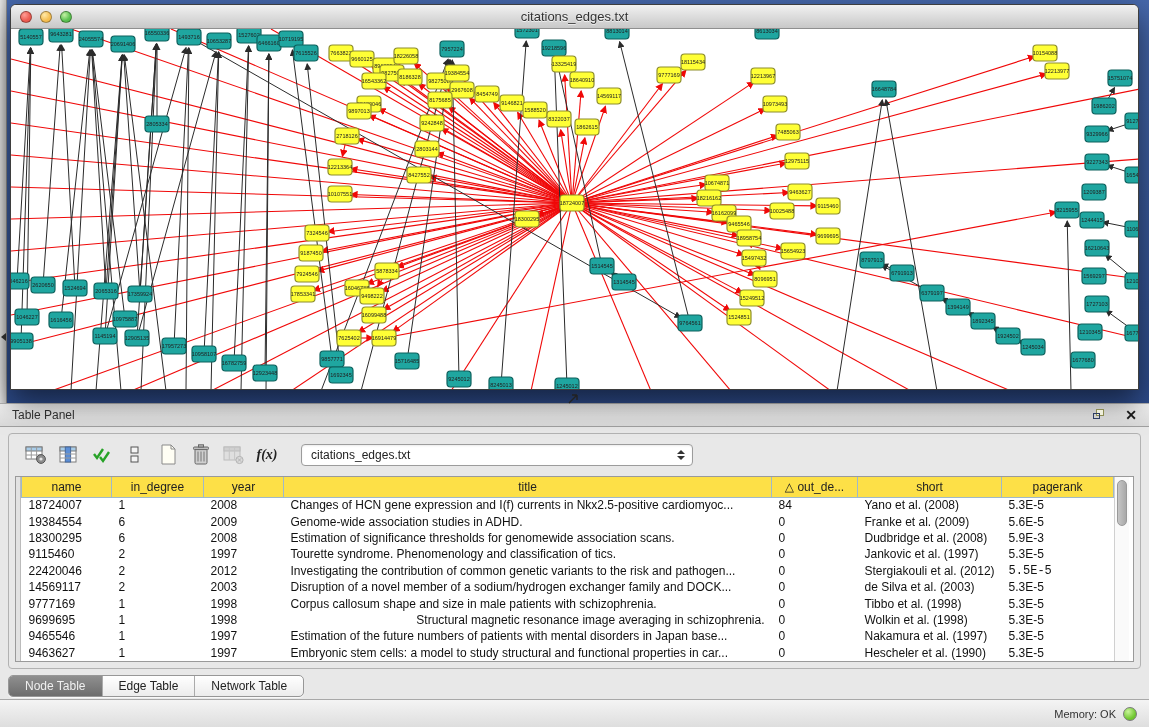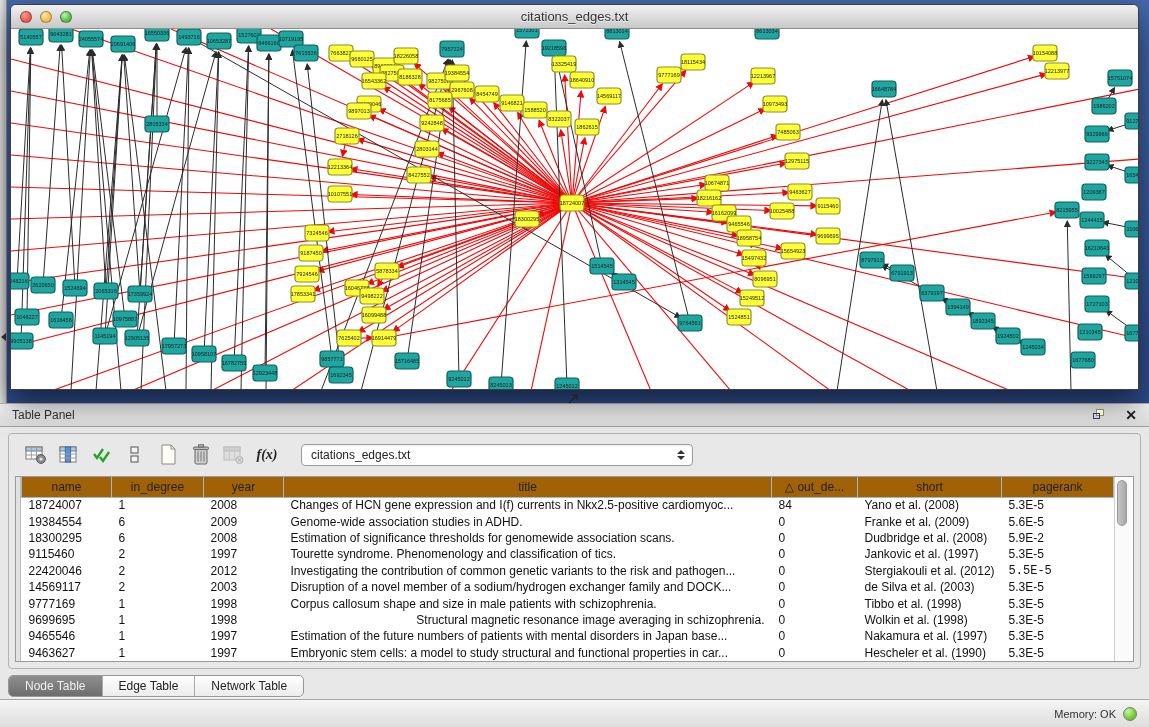--- a/index.html
+++ b/index.html
@@ -69,21 +69,21 @@
   .combo .stepper i { display:block; width:0; height:0; border-left:4px solid transparent;
     border-right:4px solid transparent; }
   .combo .stepper .up { border-bottom:4px solid #333; margin-bottom:2px; }
   .combo .stepper .dn { border-top:4px solid #333; }
 
   
   .table-wrap { margin-top:5px; background:#fff; border:1px solid #9a9a9a;
     height:186px; display:flex; }
   .row-gutter { width:5px; background:#e2e2e2; border-right:1px solid #bbb; }
   table.data { border-collapse:collapse; table-layout:fixed; font-size:12px; }
-  table.data th { background:#a16207; border:1px solid #9fb9ca; border-top:none;
+  table.data th { background:#fde047; border:1px solid #9fb9ca; border-top:none;
     font-weight:normal; color:#222; height:20px; text-align:center;
     overflow:hidden; white-space:nowrap; }
   table.data td { height:16px; padding:0 7px; color:#111; white-space:nowrap;
     overflow:hidden; text-overflow:ellipsis; }
   .vscroll { width:15px; background:#fafafa; border-left:1px solid #d0d0d0;
     position:relative; }
   .vscroll .thumb { position:absolute; left:2px; top:3px; width:10px; height:46px;
     border-radius:6px; background:linear-gradient(90deg,#c6c6c6,#a8a8a8);
     border:1px solid #999; cursor:pointer; }
 
@@ -916,21 +916,21 @@
               <td style="width: 140px;">Franke et al. (2009)</td>
               <td style="width: 112px;">5.6E-5</td>
             </tr>
             <tr>
               <td style="width: 90px;">18300295</td>
               <td style="width: 92px;">6</td>
               <td style="width: 80px;">2008</td>
               <td style="width: 488px; margin-left: 28px;">Estimation of significance thresholds for genomewide association scans.</td>
               <td style="width: 86px;">0</td>
               <td style="width: 140px;">Dudbridge et al. (2008)</td>
-              <td style="width: 112px;">5.9E-2</td>
+              <td style="width: 112px;">5.9E-3</td>
             </tr>
             <tr>
               <td style="width: 90px;">9115460</td>
               <td style="width: 92px;">2</td>
               <td style="width: 80px;">1997</td>
               <td style="width: 488px;">Tourette syndrome. Phenomenology and classification of tics.</td>
               <td style="width: 86px;">0</td>
               <td style="width: 140px;">Jankovic et al. (1997)</td>
               <td style="width: 112px;">5.3E-5</td>
             </tr>

